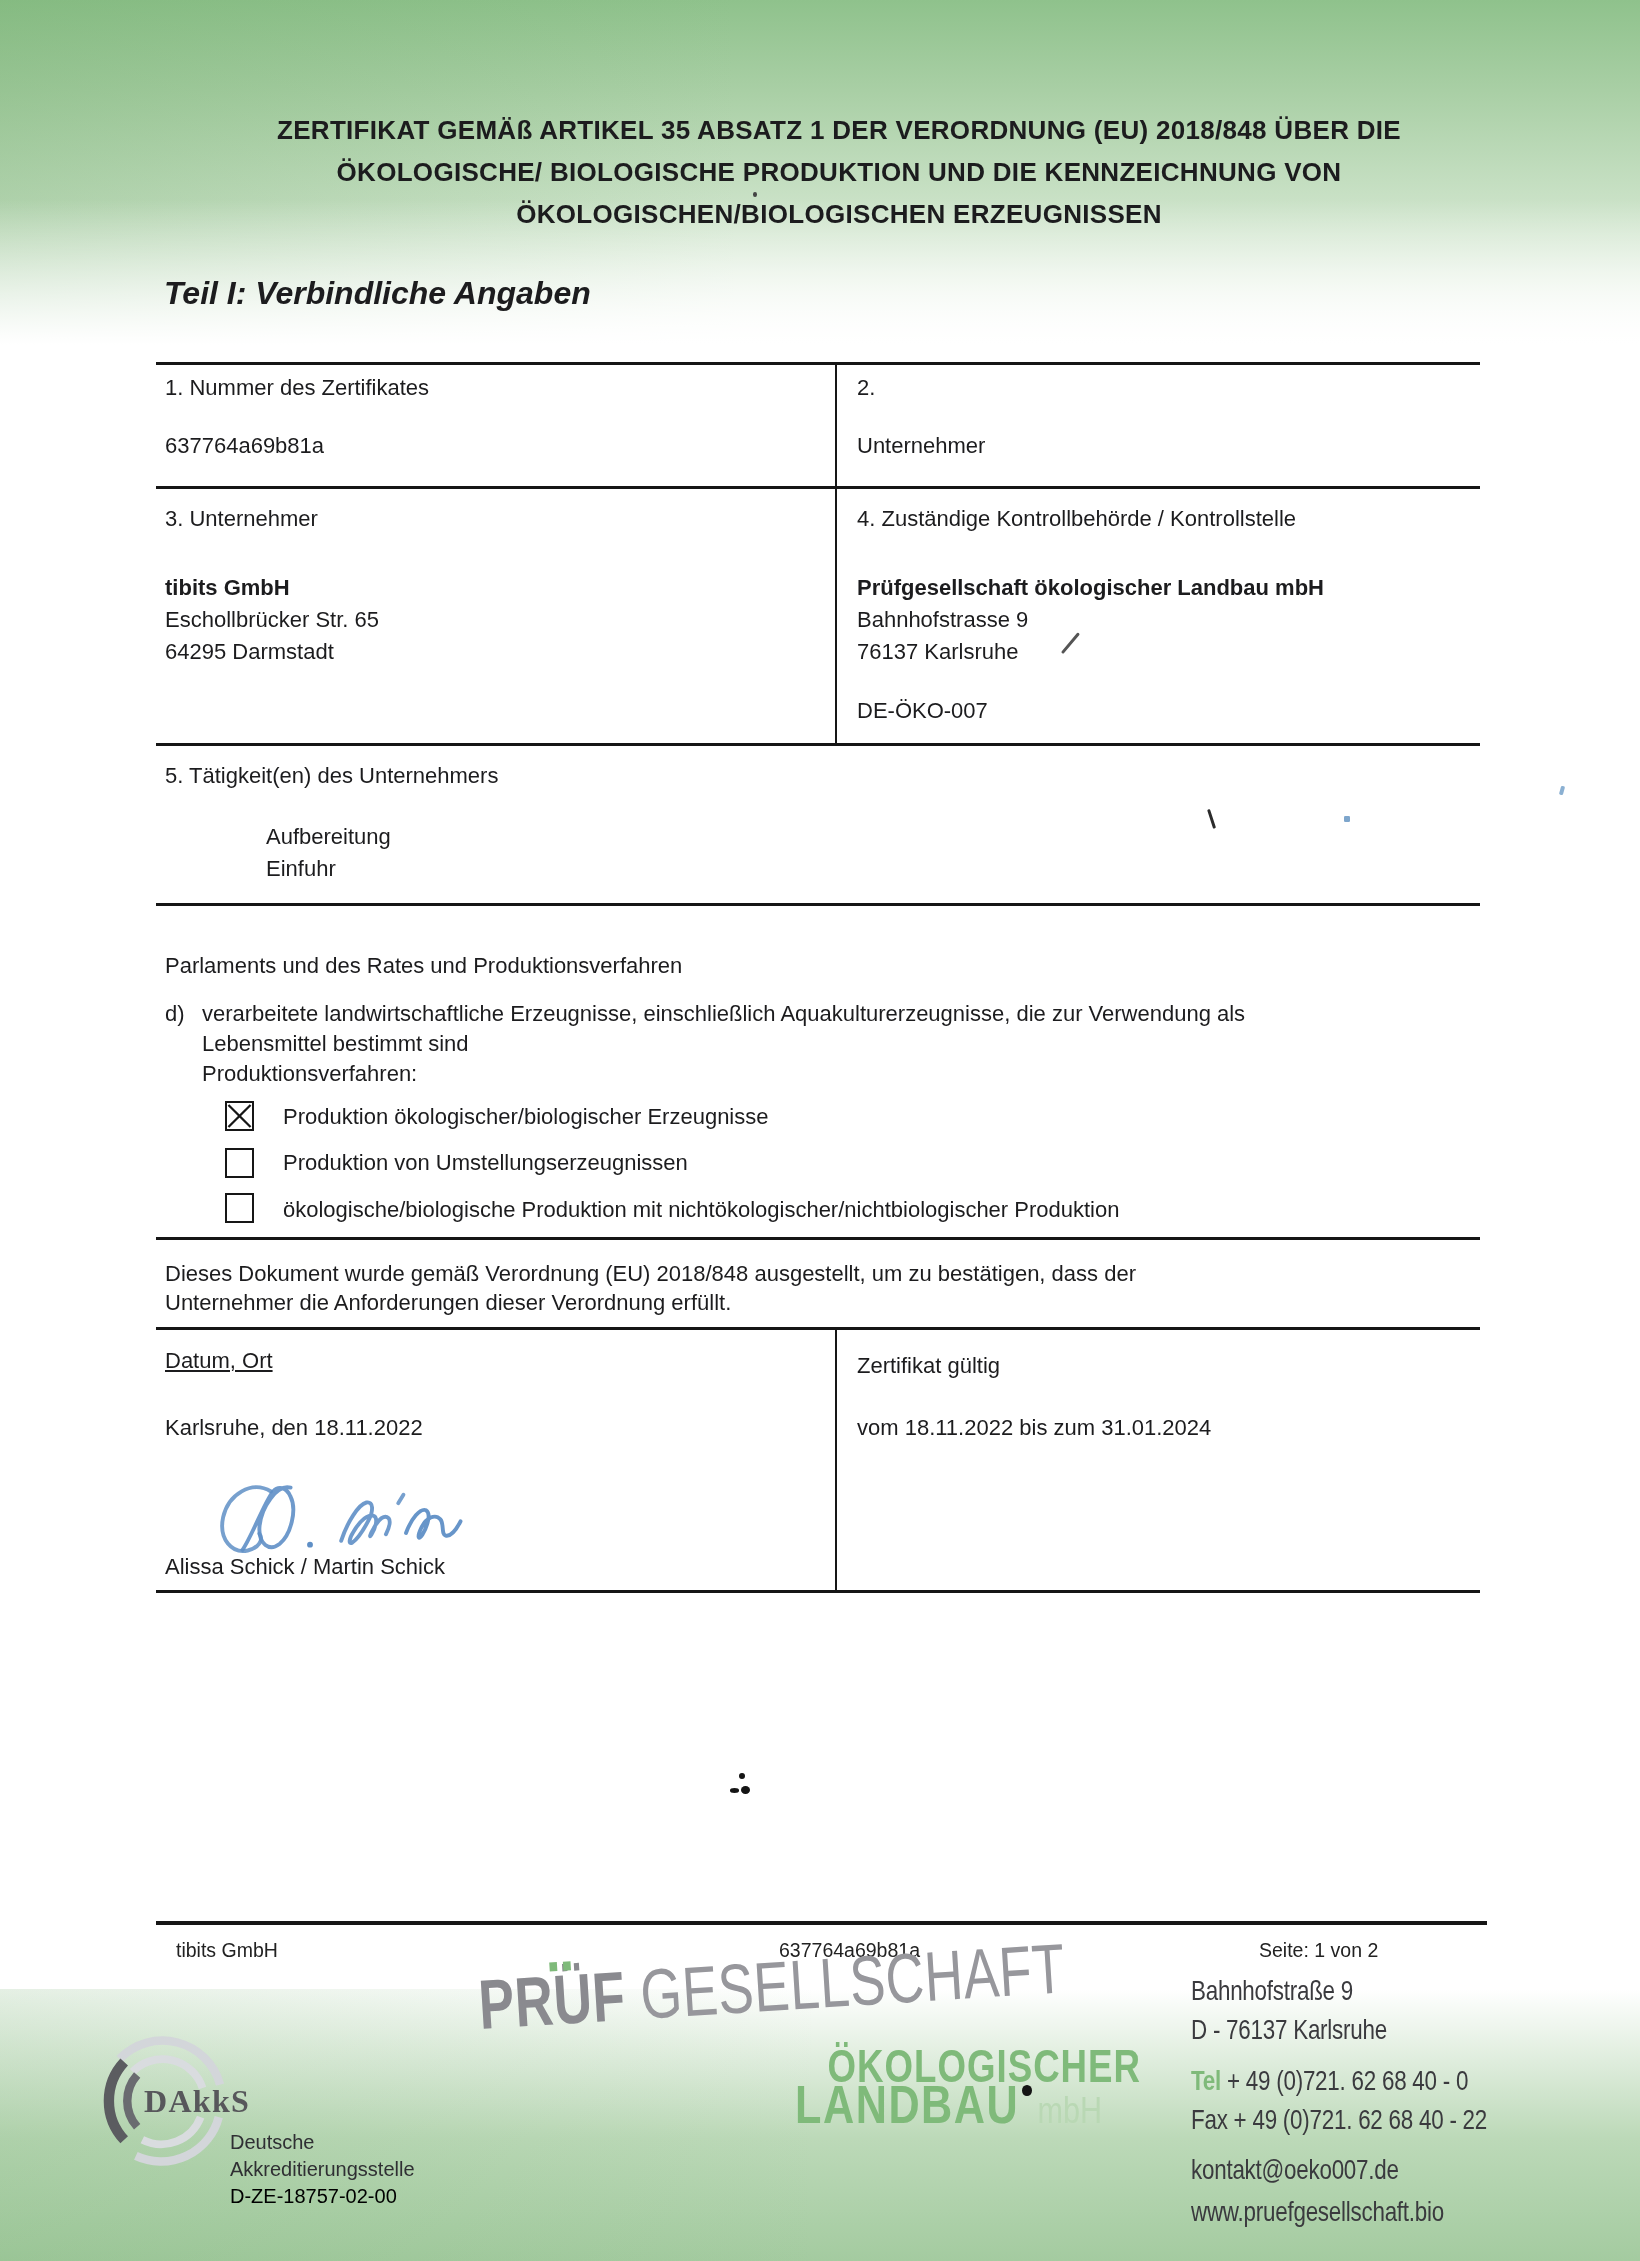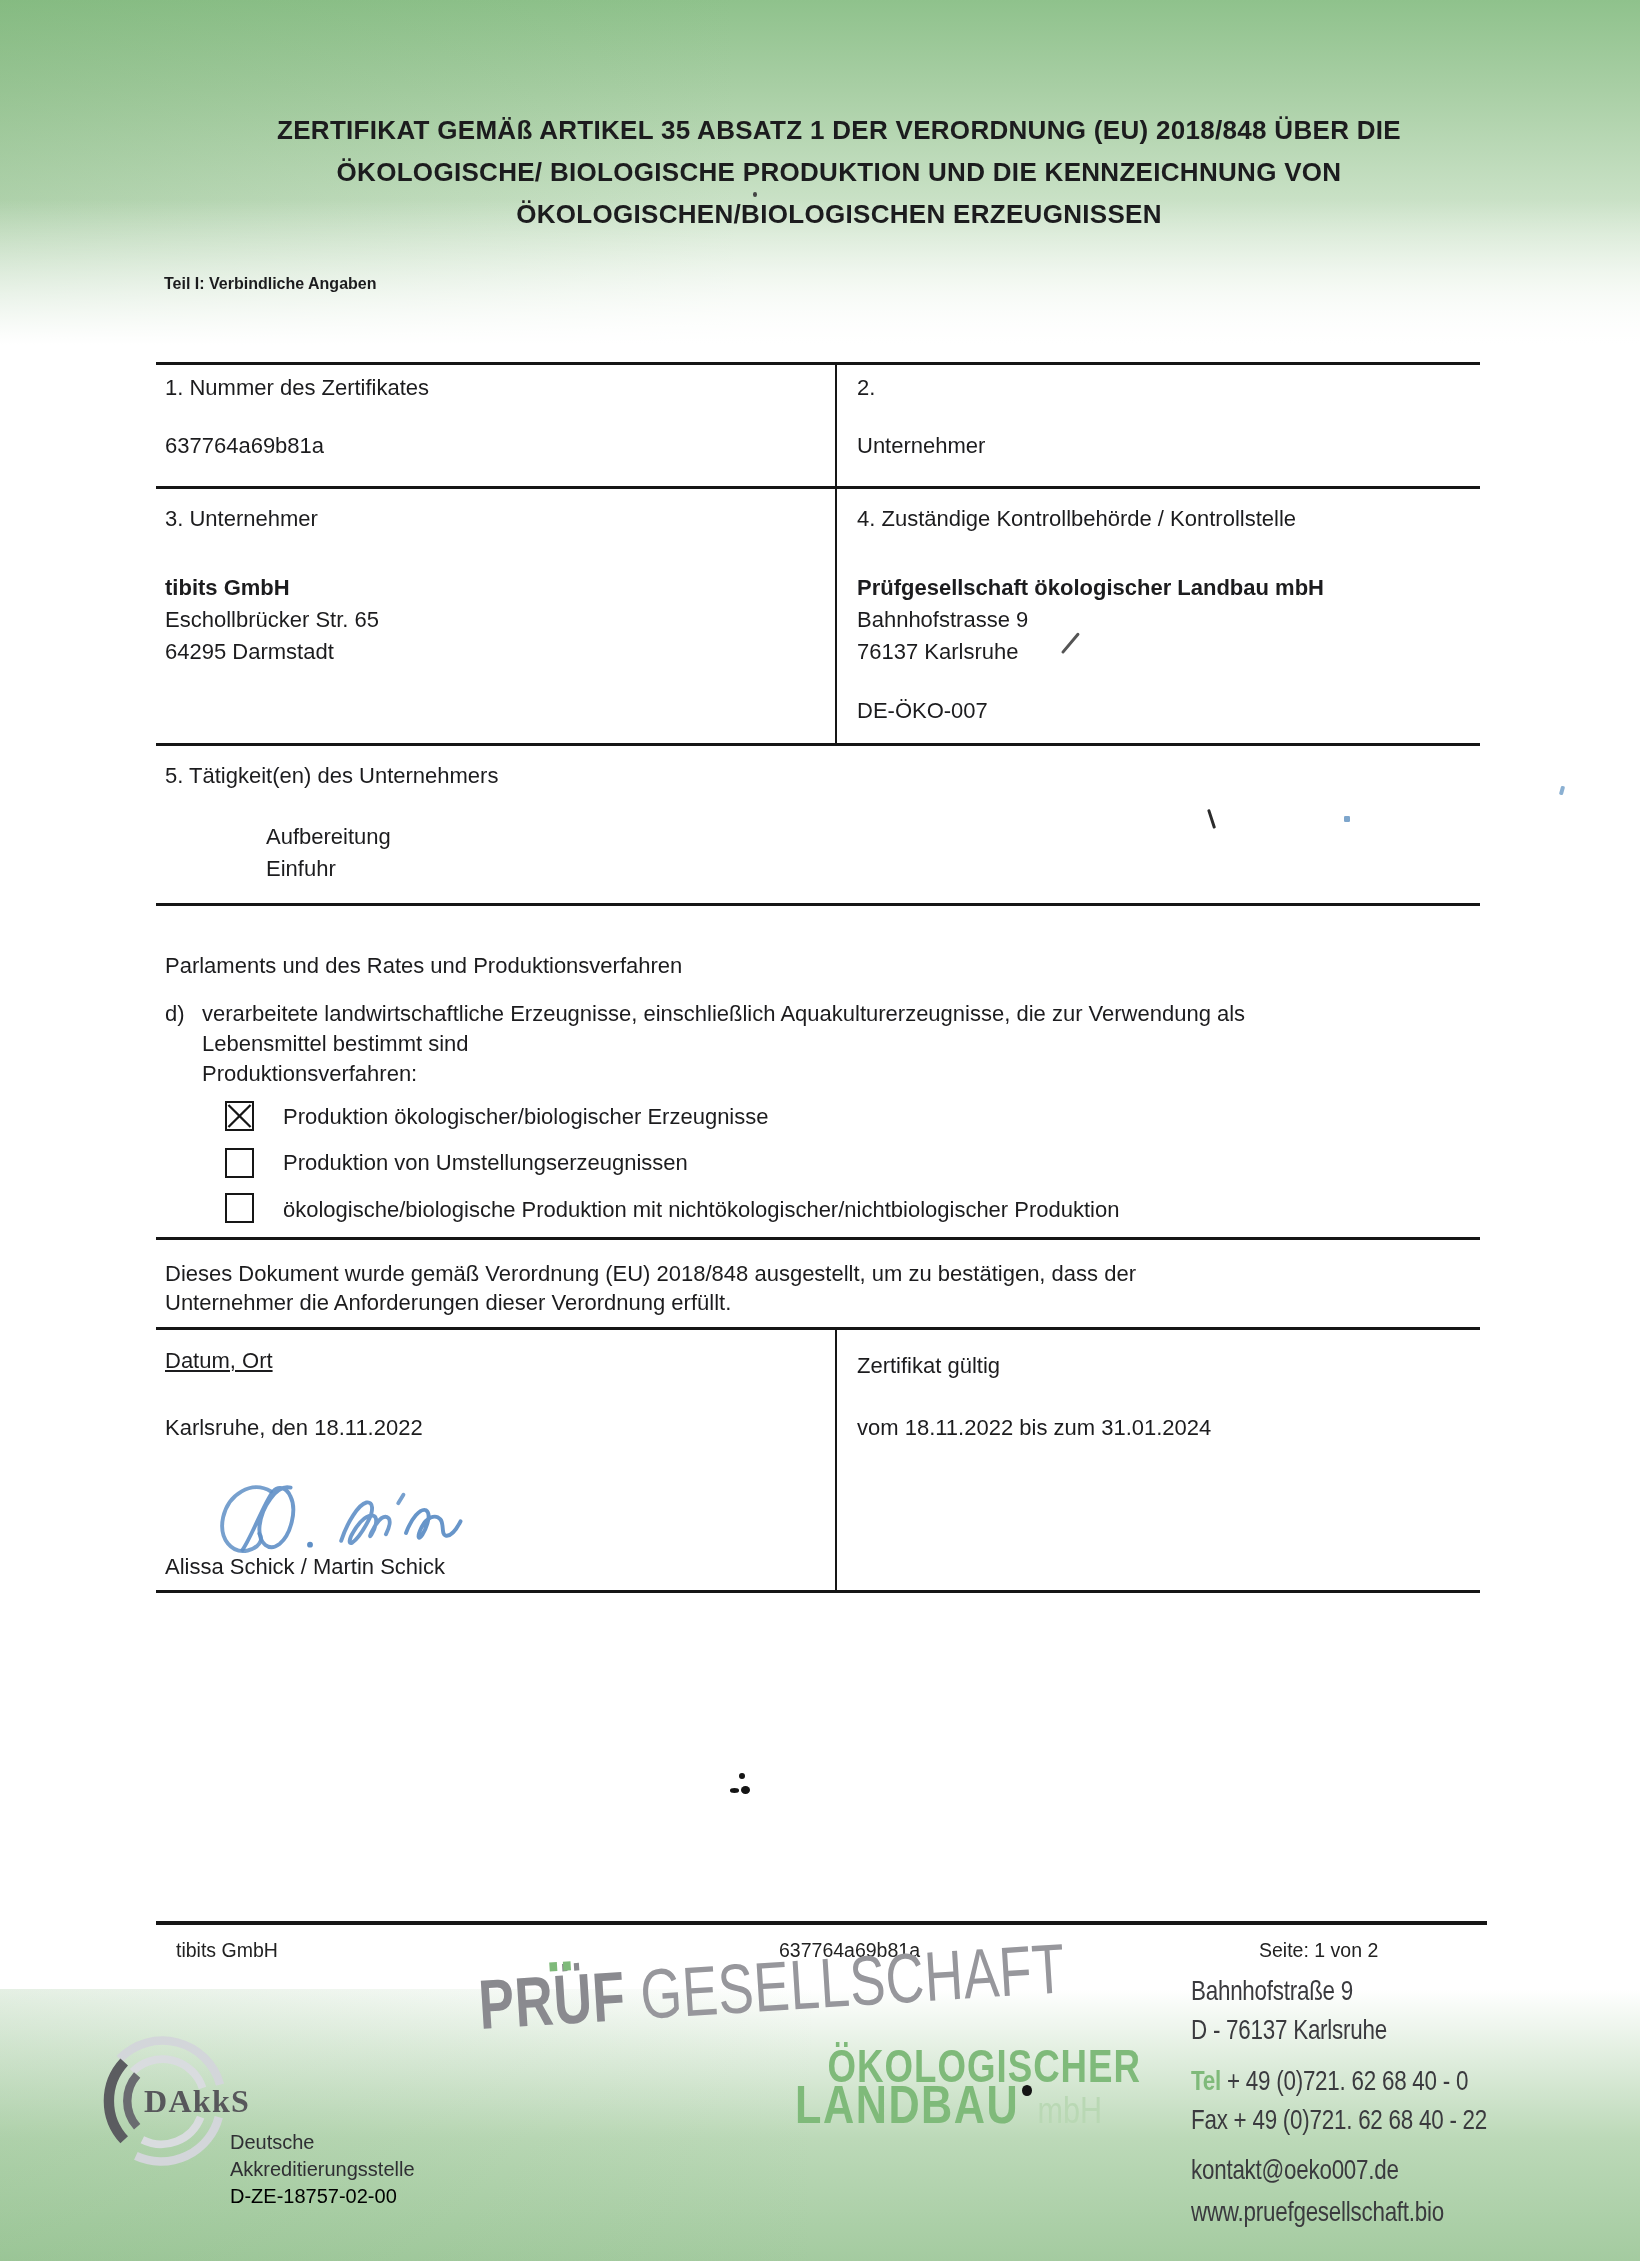--- a/index.html
+++ b/index.html
@@ -49,21 +49,21 @@
 
   <div class="grad-top"></div>
   <div class="grad-bottom"></div>
 
   <div class="abs" style="left:0;top:115px;width:100%;text-align:center;">
     <div class="title-line">ZERTIFIKAT GEMÄß ARTIKEL 35 ABSATZ 1 DER VERORDNUNG (EU) 2018/848 ÜBER DIE</div>
     <div class="title-line" style="margin-top:11px;">ÖKOLOGISCHE/ BIOLOGISCHE PRODUKTION UND DIE KENNZEICHNUNG VON</div>
     <div class="title-line" style="margin-top:11px;">ÖKOLOGISCHEN/BIOLOGISCHEN ERZEUGNISSEN</div>
   </div>
 
-  <div class="t bold" style="left:164px;top:275px;font-size:16px;">Teil I: Verbindliche Angaben</div>
+  <div class="t bold" style="left:164px;top:275px;font-size:32px;font-style:italic;">Teil I: Verbindliche Angaben</div>
 
   <div class="hline" style="top:362px;"></div>
   <div class="hline" style="top:486px;"></div>
   <div class="hline" style="top:743px;"></div>
   <div class="hline" style="top:903px;"></div>
   <div class="hline" style="top:1237px;"></div>
   <div class="hline" style="top:1327px;"></div>
   <div class="hline" style="top:1590px;"></div>
 
   <div class="vline" style="top:362px;height:125px;"></div>

